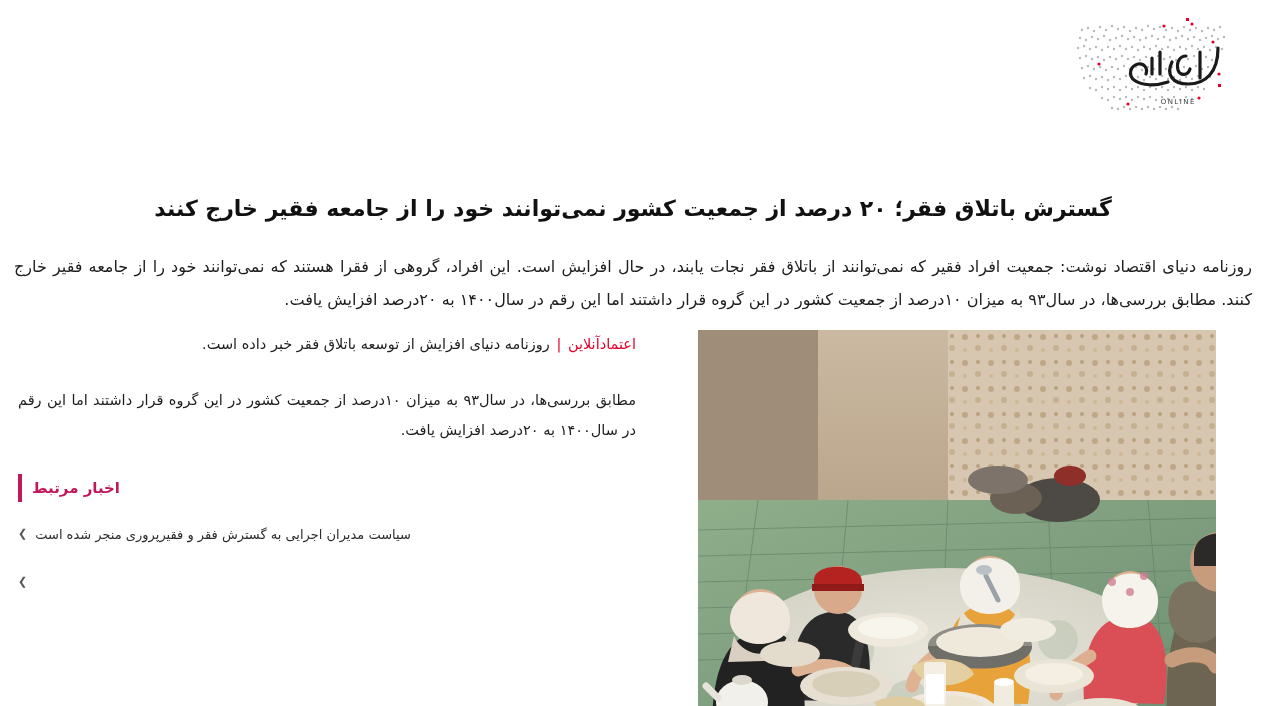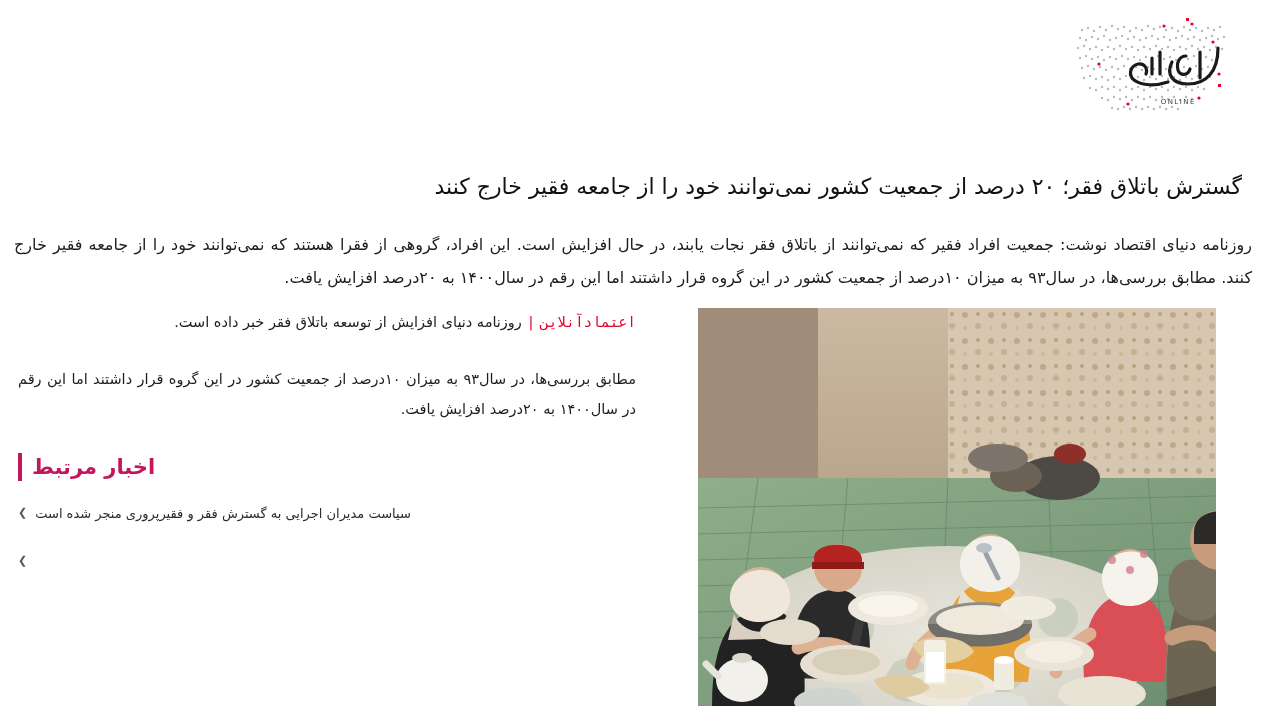--- a/index.html
+++ b/index.html
@@ -25,24 +25,25 @@
     position: absolute;
     top: 12px;
     left: 1068px;
     width: 170px;
     height: 110px;
   }
   .logo-svg { display: block; }
 
   
   .headline {
+    text-align: center;
     font-size: 22px;
-    font-weight: normal;
+    font-weight: bold;
     color: #111;
-    margin: 42px 24px 0 24px;
+    margin: 64px 24px 0 24px;
     line-height: 1.4;
     direction: rtl;
     font-family: "DejaVu Sans", sans-serif;
   }
 
   
   .lead {
     margin: 26px 14px 0 14px;
     font-size: 16px;
     line-height: 2.05;
@@ -82,21 +83,20 @@
   .para {
     font-size: 14.5px;
     line-height: 2.05;
     text-align: justify;
     margin: 0 0 22px 0;
     color: #1d1d1d;
   }
   .para.first { margin-bottom: 26px; }
   .source-name {
     color: #e4002b;
-    font-family: Liberation Mono, monospace;
   }
   .source-sep {
     color: #e4002b;
     padding: 0 2px;
   }
 
   
   .related-head {
     display: flex;
     flex-direction: row-reverse;
@@ -104,21 +104,21 @@
     gap: 10px;
     margin: 28px 0 22px 0;
   }
   .related-bar {
     width: 4px;
     height: 28px;
     background: #c2185b;
     display: inline-block;
   }
   .related-title {
-    font-size: 21px;
+    font-size: 15px;
     font-weight: bold;
     color: #c2185b;
   }
   .related-list {
     list-style: none;
     margin: 0;
     padding: 0;
   }
   .related-list li {
     display: flex;

